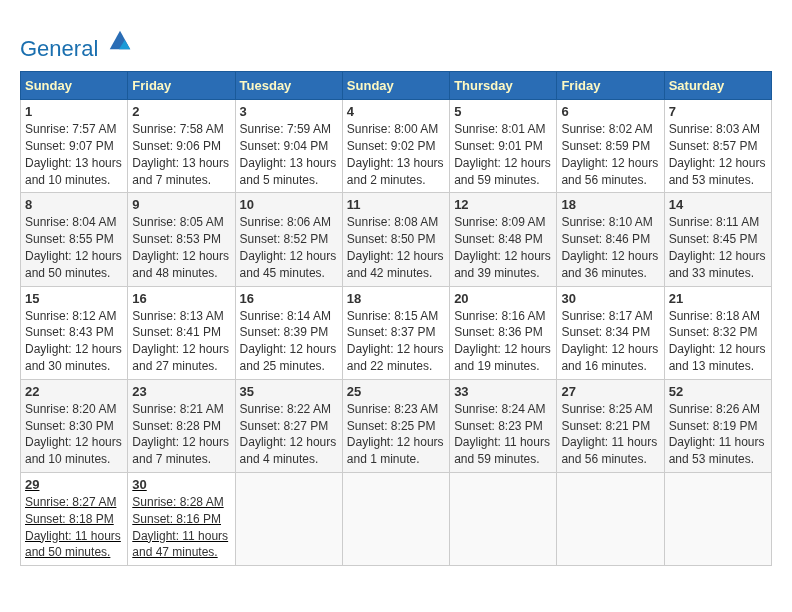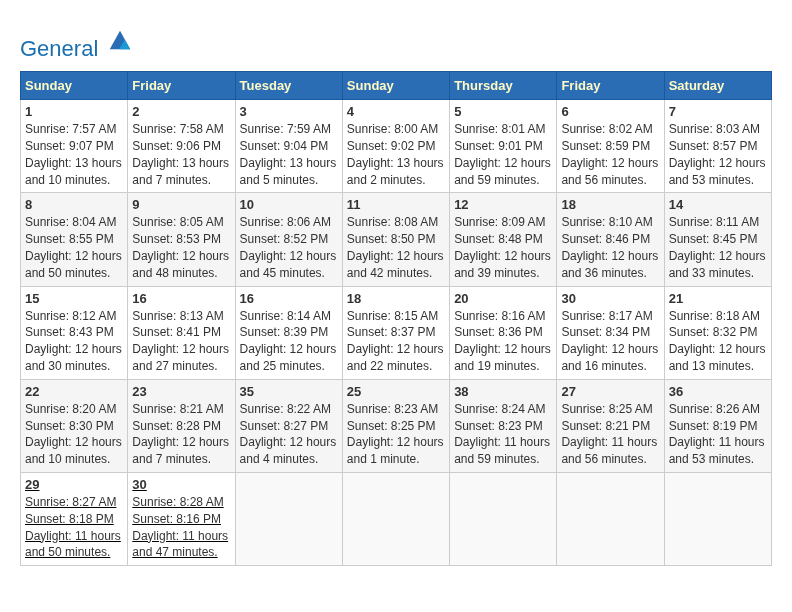--- a/index.html
+++ b/index.html
@@ -229,29 +229,29 @@
         </td>
         <td>
           <span class="day-num">35</span>
           <div class="day-info">Sunrise: 8:22 AM<br>Sunset: 8:27 PM<br>Daylight: 12 hours and 4 minutes.</div>
         </td>
         <td>
           <span class="day-num">25</span>
           <div class="day-info">Sunrise: 8:23 AM<br>Sunset: 8:25 PM<br>Daylight: 12 hours and 1 minute.</div>
         </td>
         <td>
-          <span class="day-num">38</span>
+          <span class="day-num">33</span>
           <div class="day-info">Sunrise: 8:24 AM<br>Sunset: 8:23 PM<br>Daylight: 11 hours and 59 minutes.</div>
         </td>
         <td>
           <span class="day-num">27</span>
           <div class="day-info">Sunrise: 8:25 AM<br>Sunset: 8:21 PM<br>Daylight: 11 hours and 56 minutes.</div>
         </td>
         <td>
-          <span class="day-num">36</span>
+          <span class="day-num">52</span>
           <div class="day-info">Sunrise: 8:26 AM<br>Sunset: 8:19 PM<br>Daylight: 11 hours and 53 minutes.</div>
         </td>
       </tr>
       <tr class="last-row">
         <td>
           <span class="day-num">29</span>
           <div class="day-info">Sunrise: 8:27 AM<br>Sunset: 8:18 PM<br>Daylight: 11 hours and 50 minutes.</div>
         </td>
         <td>
           <span class="day-num">30</span>

